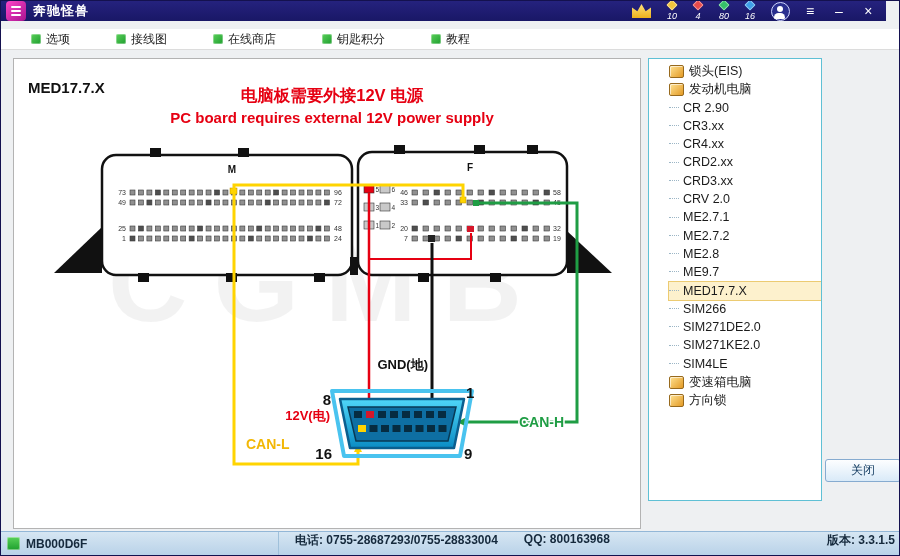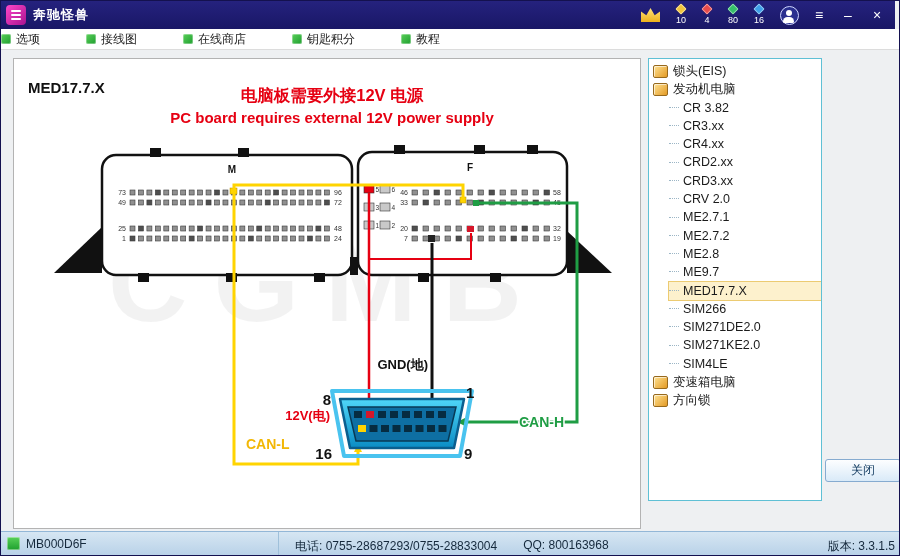--- a/index.html
+++ b/index.html
@@ -1,61 +1,61 @@
 <!DOCTYPE html>
 <html><head>
 <meta charset="utf-8">
 <style>
   html,body{margin:0;padding:0;background:#555;}
   .window{position:relative;width:900px;height:556px;overflow:hidden;box-sizing:border-box;
     font-family:"Liberation Sans","DejaVu Sans",sans-serif;background:#eef0f2;border:1px solid #14114f;}
   
-  .titlebar{position:absolute;top:0;left:0;right:4px;height:28px;
+  .titlebar{position:absolute;top:0;left:0;right:13px;height:20px;
     background:linear-gradient(#25227e,#191766);display:flex;align-items:center;color:#fff;}
   .app-icon{width:20px;height:20px;margin:0 7px 0 5px;border-radius:4px;position:relative;
     background:linear-gradient(135deg,#ff47c8,#a81390);flex:none;}
   .app-icon::before{content:"";position:absolute;left:5px;top:5px;width:10px;height:2px;background:#fff;
     border-radius:1px;box-shadow:0 4px 0 #fff,0 8px 0 #fff;}
   .win-title{font-size:13px;font-weight:bold;letter-spacing:1px;}
-  .tb-right{margin-left:auto;display:flex;align-items:center;gap:11px;padding-right:9px;}
+  .tb-right{margin-left:auto;display:flex;align-items:center;gap:11px;padding-right:9px;font-style:italic;}
   .crown{width:19px;height:14px;background:linear-gradient(#ffe27a,#edb11c);
     clip-path:polygon(0 100%,0 25%,28% 52%,50% 0,72% 52%,100% 25%,100% 100%);}
   .stat{display:flex;flex-direction:column;align-items:center;width:20px;}
   .stat-icon{width:8px;height:8px;transform:rotate(45deg);border-radius:1px;box-shadow:inset 0 0 0 1px rgba(255,255,255,.45);}
   .stat-num{font-size:9px;line-height:10px;margin-top:2px;color:#fff;}
   .avatar{width:17px;height:17px;border-radius:50%;border:1px solid #cfd6ff;position:relative;background:#2a2f8f;flex:none;}
   .avatar::before{content:"";position:absolute;top:3px;left:5px;width:6px;height:6px;border-radius:50%;background:#fff;}
   .avatar::after{content:"";position:absolute;bottom:1px;left:2px;width:11px;height:6px;border-radius:6px 6px 2px 2px;background:#fff;}
   .win-btn{font-size:14px;width:18px;text-align:center;line-height:18px;}
   
   .menubar{position:absolute;top:28px;left:0;right:0;height:20px;background:#fff;border-bottom:1px solid #dcdcdc;
-    display:flex;align-items:center;gap:46px;font-size:12px;color:#222;}
+    display:flex;align-items:center;gap:46px;padding-left:30px;font-size:12px;color:#222;}
   .menu-item{display:flex;align-items:center;gap:5px;}
   .menu-icon{width:10px;height:10px;border-radius:2px;background:linear-gradient(135deg,#5ad05a,#1f9e2f);
     box-shadow:inset 0 0 0 1px rgba(255,255,255,.35);flex:none;}
   
   .diagram-panel{position:absolute;left:12px;top:57px;width:628px;height:471px;background:#fff;
     border:1px solid #b3b3b3;box-sizing:border-box;}
   
   .tree-panel{position:absolute;left:647px;top:57px;width:174px;height:443px;background:#fff;
     border:1px solid #5fc0d5;box-sizing:border-box;overflow:hidden;font-size:12.5px;color:#1b1b1b;padding-top:3px;}
-  .tree-row{height:18.3px;line-height:18.3px;display:flex;align-items:center;white-space:nowrap;padding-left:4px;box-sizing:border-box;}
+  .tree-row{height:18.3px;line-height:18.3px;display:flex;align-items:center;white-space:nowrap;padding-left:20px;box-sizing:border-box;}
   .tree-row.child{margin-left:20px;padding-left:0;}
   .tree-row.child::before{content:"";width:10px;height:1px;border-top:1px dotted #9cb6c6;margin-right:4px;flex:none;}
   .node-icon{width:13px;height:11px;margin-right:5px;flex:none;border-radius:2px;
     background:linear-gradient(135deg,#ffe292,#e39a25);border:1px solid #97691d;box-shadow:inset 1px 1px 0 rgba(255,255,255,.6);}
   .tree-row.selected{background:#fdf1cd;outline:1px solid #eccb72;}
   
   .close-btn{position:absolute;left:824px;top:458px;width:76px;height:23px;box-sizing:border-box;
     background:linear-gradient(#fdfeff,#d9eaf8);border:1px solid #86abd0;border-radius:3px;
     font-size:12px;color:#10395f;text-align:center;line-height:21px;}
   
   .statusbar{position:absolute;left:0;right:0;bottom:0;height:23px;
     background:linear-gradient(#d6e6f3,#b9d2e8);border-top:1px solid #93b7d7;
-    display:flex;align-items:flex-end;font-size:12px;color:#15293c;}
+    display:flex;align-items:flex-start;font-size:12px;color:#15293c;font-weight:bold;}
   .sb-left{display:flex;align-items:center;gap:6px;padding-left:6px;width:278px;box-sizing:border-box;
     border-right:1px solid #9fc0da;height:100%;}
   .sb-icon{width:13px;height:13px;border-radius:2px;background:linear-gradient(#59d159,#1ea02e);
     box-shadow:inset 0 0 0 1px rgba(255,255,255,.4);flex:none;}
   .sb-mid{display:flex;gap:26px;padding-left:16px;}
   .sb-right{margin-left:auto;padding-right:4px;}
 </style>
 </head>
 <body>
 
@@ -398,21 +398,21 @@
   <div class="tree-panel" id="tree">
       <div class="tree-row root">
         <span class="node-icon"></span>
         <span>锁头(EIS)</span>
       </div>
       <div class="tree-row root">
         <span class="node-icon"></span>
         <span>发动机电脑</span>
       </div>
       <div class="tree-row child">
-        <span>CR 3.82</span>
+        <span>CR 2.90</span>
       </div>
       <div class="tree-row child">
         <span>CR3.xx</span>
       </div>
       <div class="tree-row child">
         <span>CR4.xx</span>
       </div>
       <div class="tree-row child">
         <span>CRD2.xx</span>
       </div>

